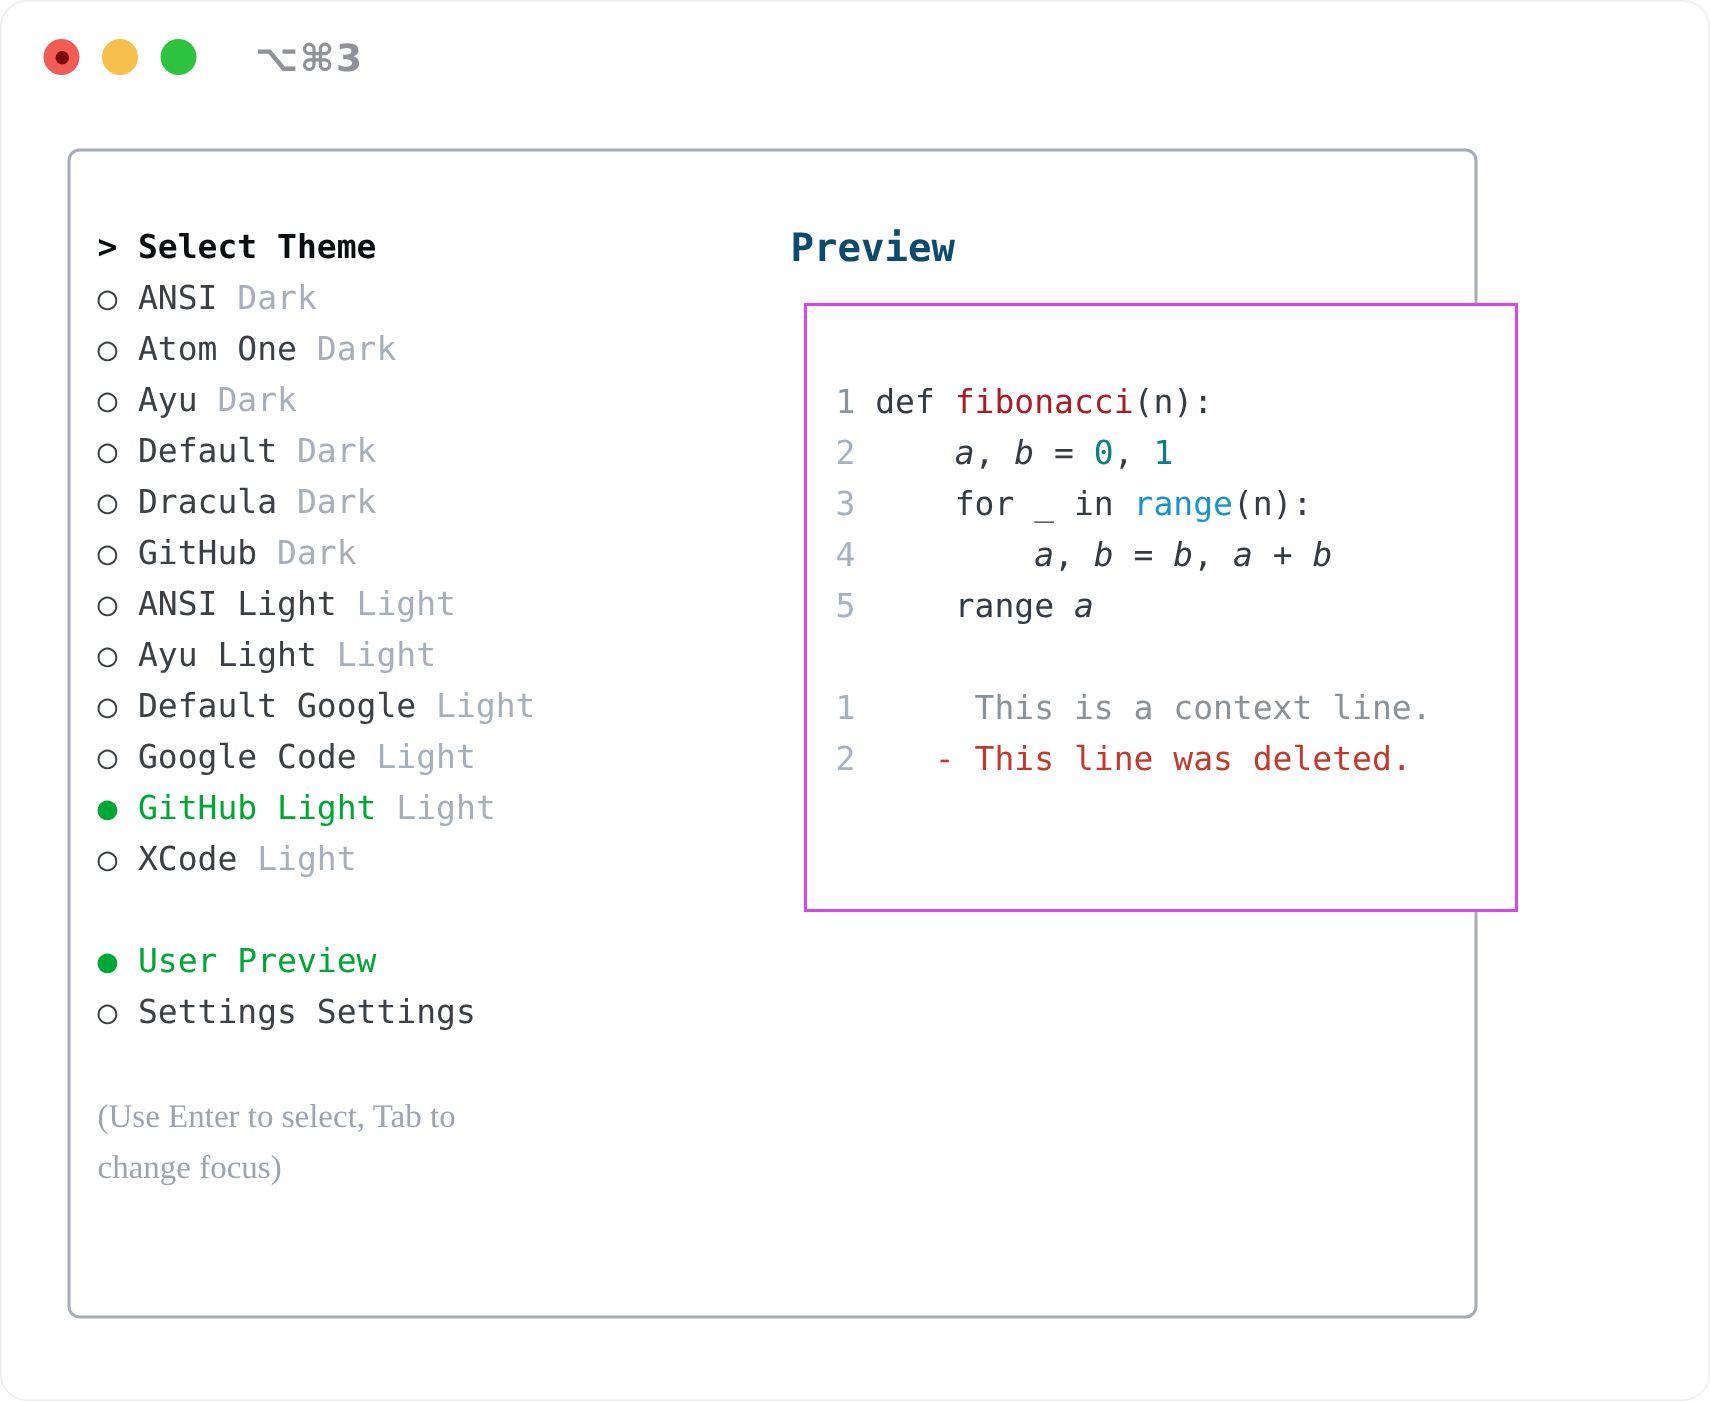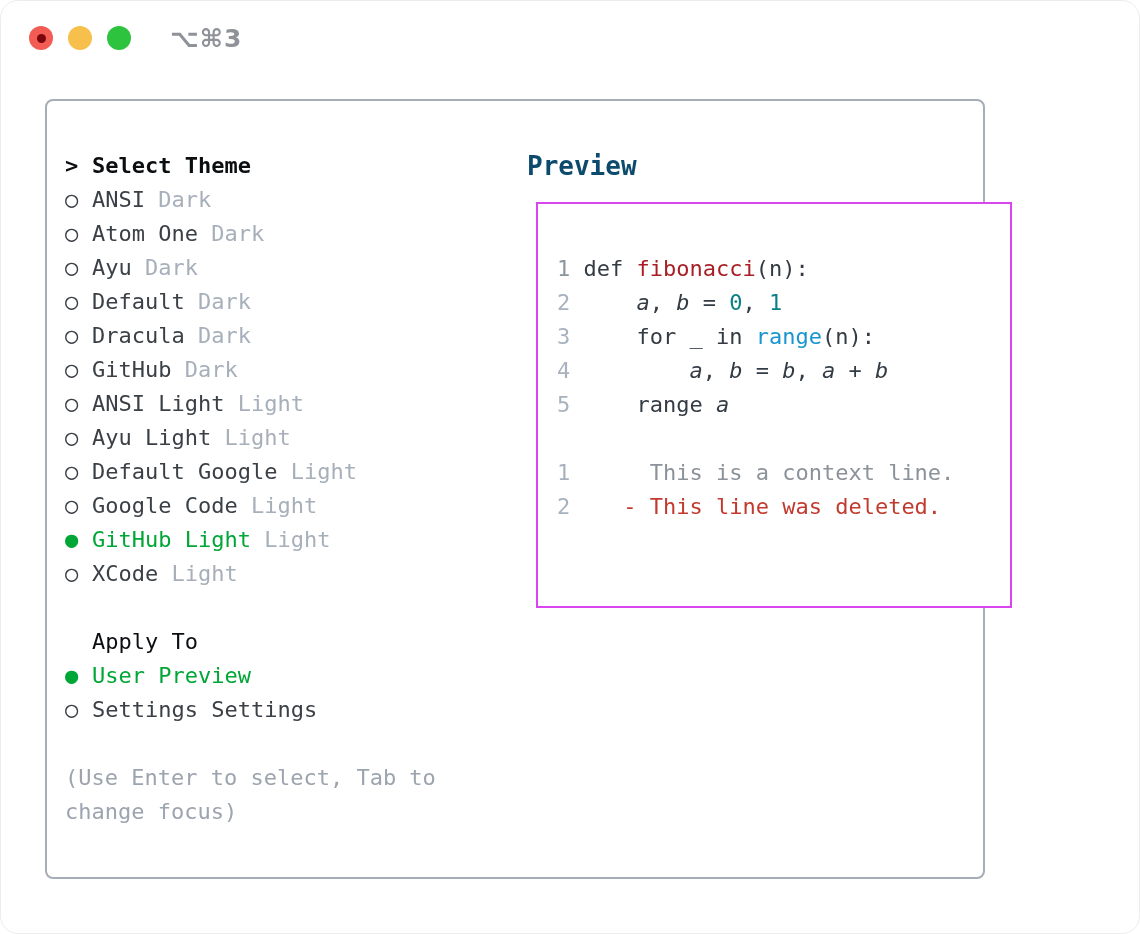--- a/index.html
+++ b/index.html
@@ -34,21 +34,21 @@
   .marker{display:inline-block;width:27px;color:#3a4046;}
   .marker.sel{color:#00a636;}
   .hdr{font-weight:bold;color:#0b0e11;}
   .hdr .marker{color:#0b0e11;font-weight:bold;}
   .tname{color:#3a4046;}
   .tname.sel{color:#00a636;}
   .ttag{color:#a6afba;}
   .left-col{position:absolute;left:18px;top:48px;}
   .spacer{height:34px;}
   .apply-hdr{color:#0b0e11;}
-  .hint{color:#9ba4af;}
+  .hint{color:#9ba4af;font-family:Liberation Serif, serif;}
   
   .preview-hdr{
     position:absolute;left:480px;top:48px;height:34px;line-height:34px;
     font-size:26px;font-weight:bold;color:#0c4a6e;white-space:pre;
   }
   .preview-box{
     position:absolute;left:489px;top:101px;width:476px;height:406px;
     border:2px solid #d946ef;box-sizing:border-box;background:#fff;
     padding:48px 0 0 19px;overflow:hidden;
   }
@@ -91,21 +91,20 @@
           <div class="row"><span class="marker">○ </span><span class="tname">ANSI Light</span><span class="ttag"> Light</span></div>
           <div class="row"><span class="marker">○ </span><span class="tname">Ayu Light</span><span class="ttag"> Light</span></div>
           <div class="row"><span class="marker">○ </span><span class="tname">Default Google</span><span class="ttag"> Light</span></div>
           <div class="row"><span class="marker">○ </span><span class="tname">Google Code</span><span class="ttag"> Light</span></div>
           <div class="row"><span class="marker sel">● </span><span class="tname sel">GitHub Light</span><span class="ttag"> Light</span></div>
           <div class="row"><span class="marker">○ </span><span class="tname">XCode</span><span class="ttag"> Light</span></div>
         </div>
 
       <div class="spacer"></div>
 
-      <div class="row apply-hdr"><span class="marker">  </span><span>Apply To</span></div>
 
       <div id="apply-list">
           <div class="row"><span class="marker sel">● </span><span class="tname sel">User Preview</span></div>
           <div class="row"><span class="marker">○ </span><span class="tname">Settings Settings</span></div>
         </div>
 
       <div class="spacer"></div>
 
       <div class="row hint">(Use Enter to select, Tab to</div>
       <div class="row hint">change focus)</div>

